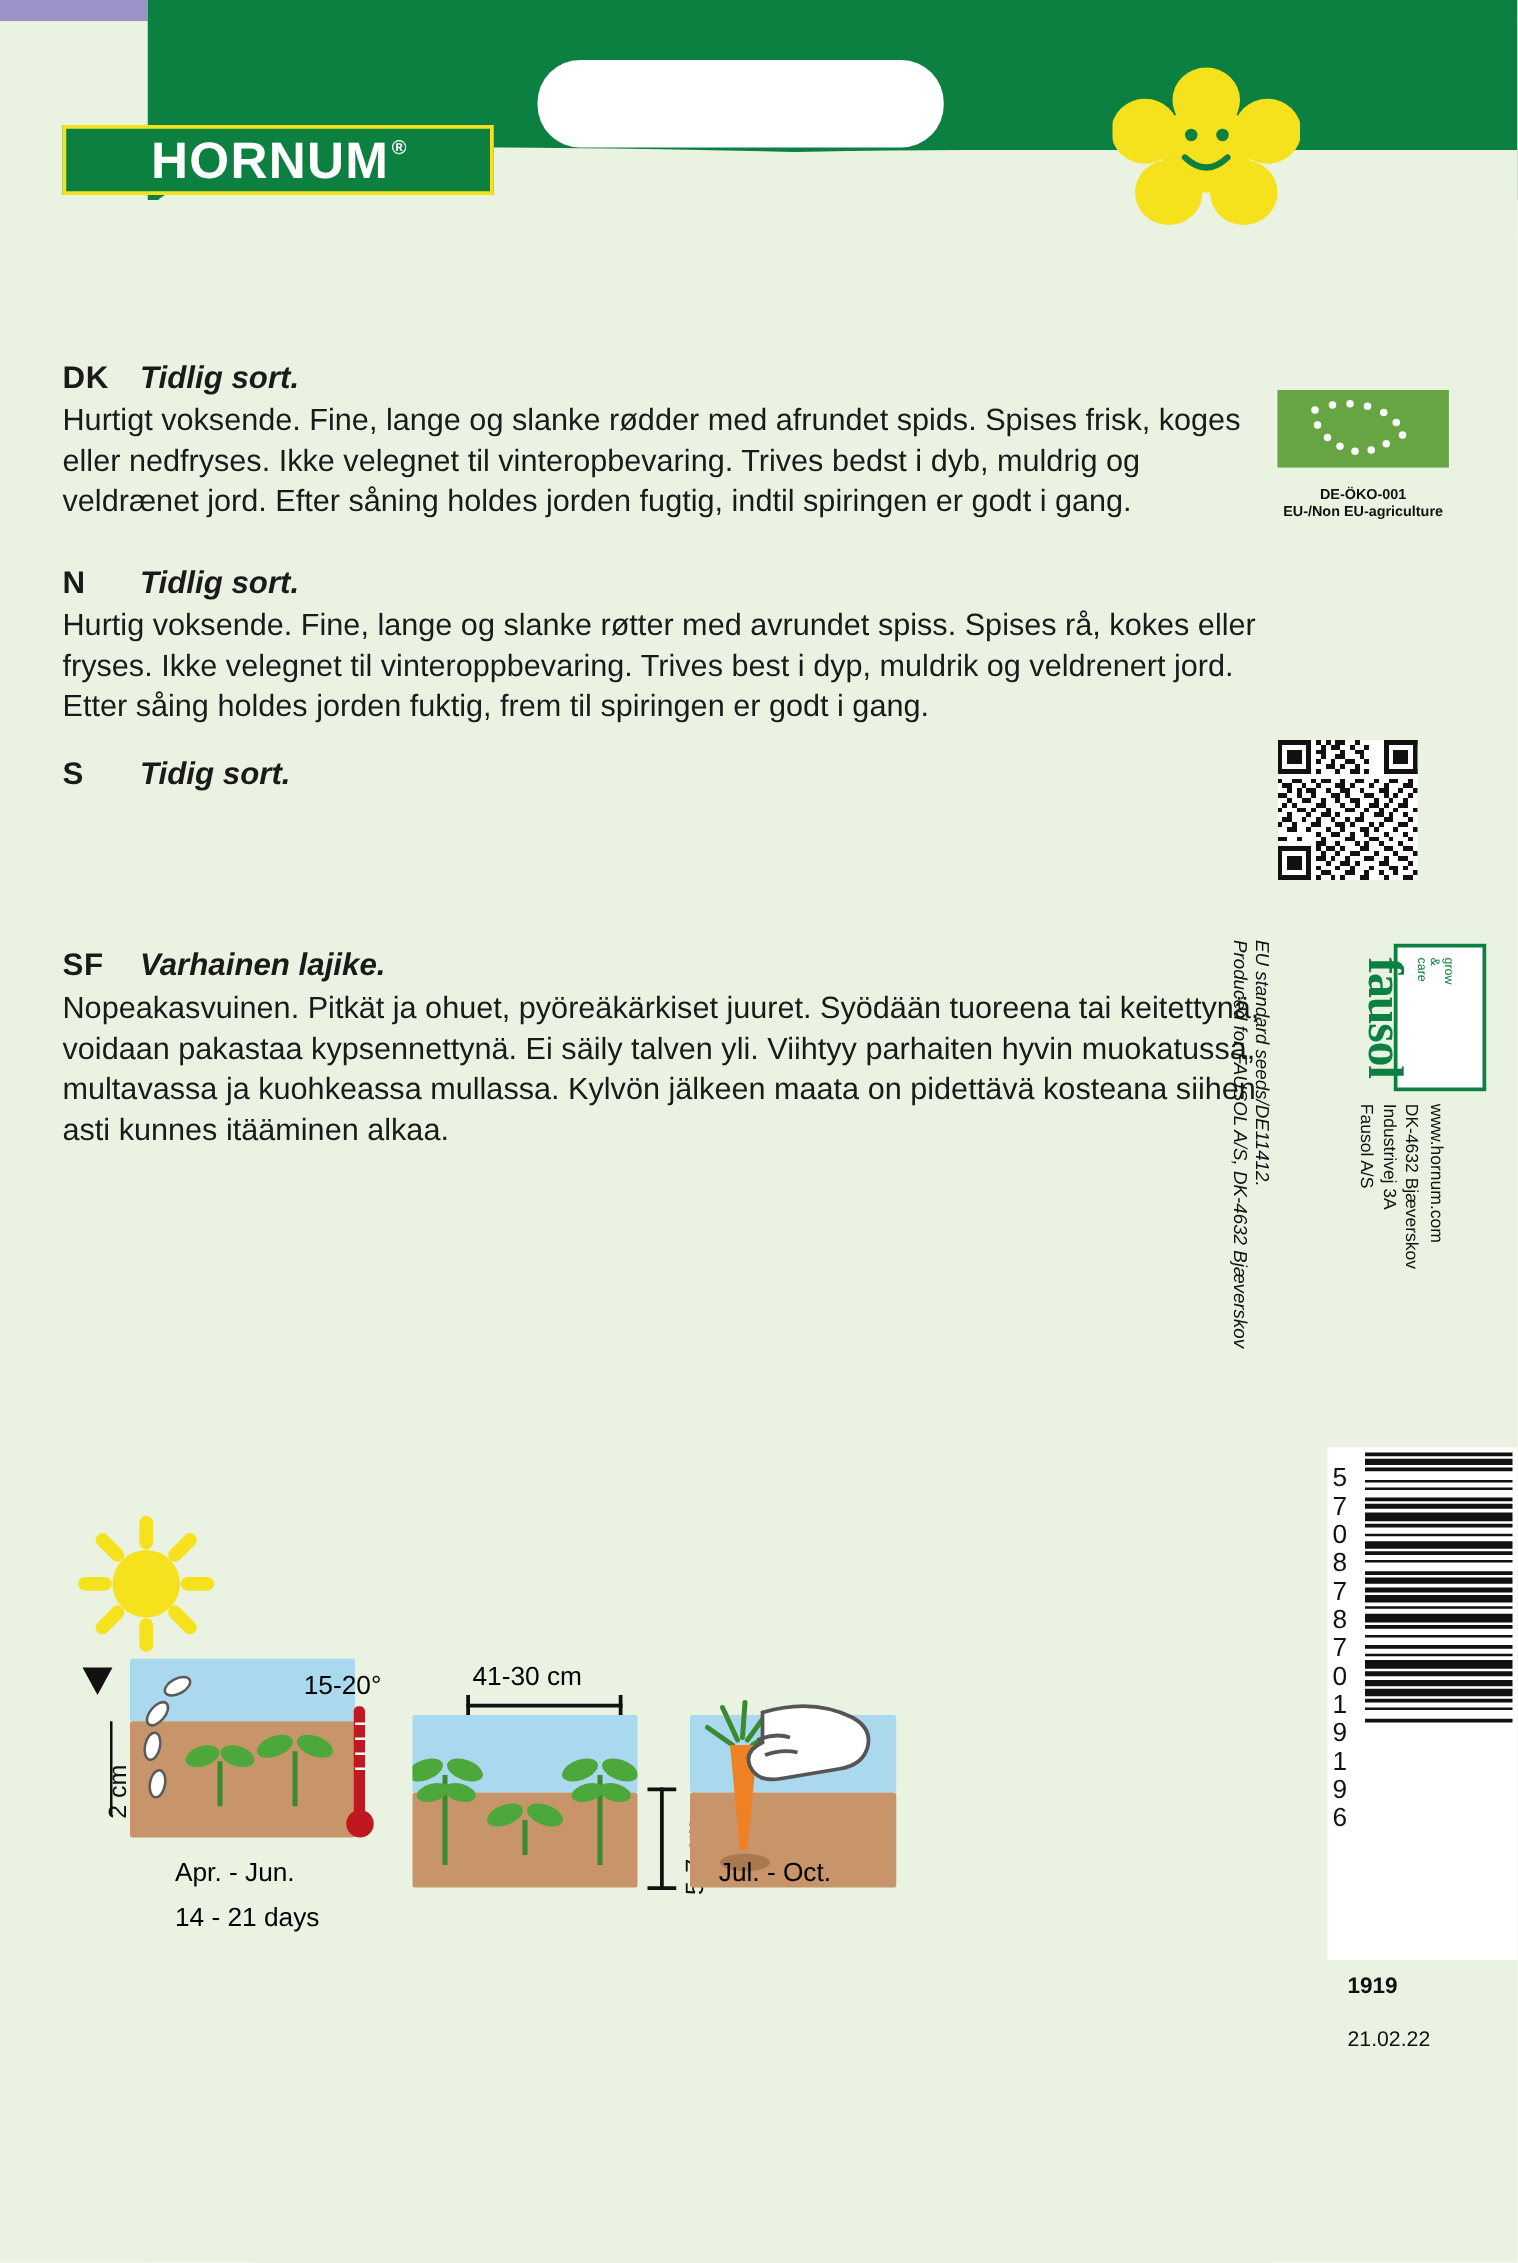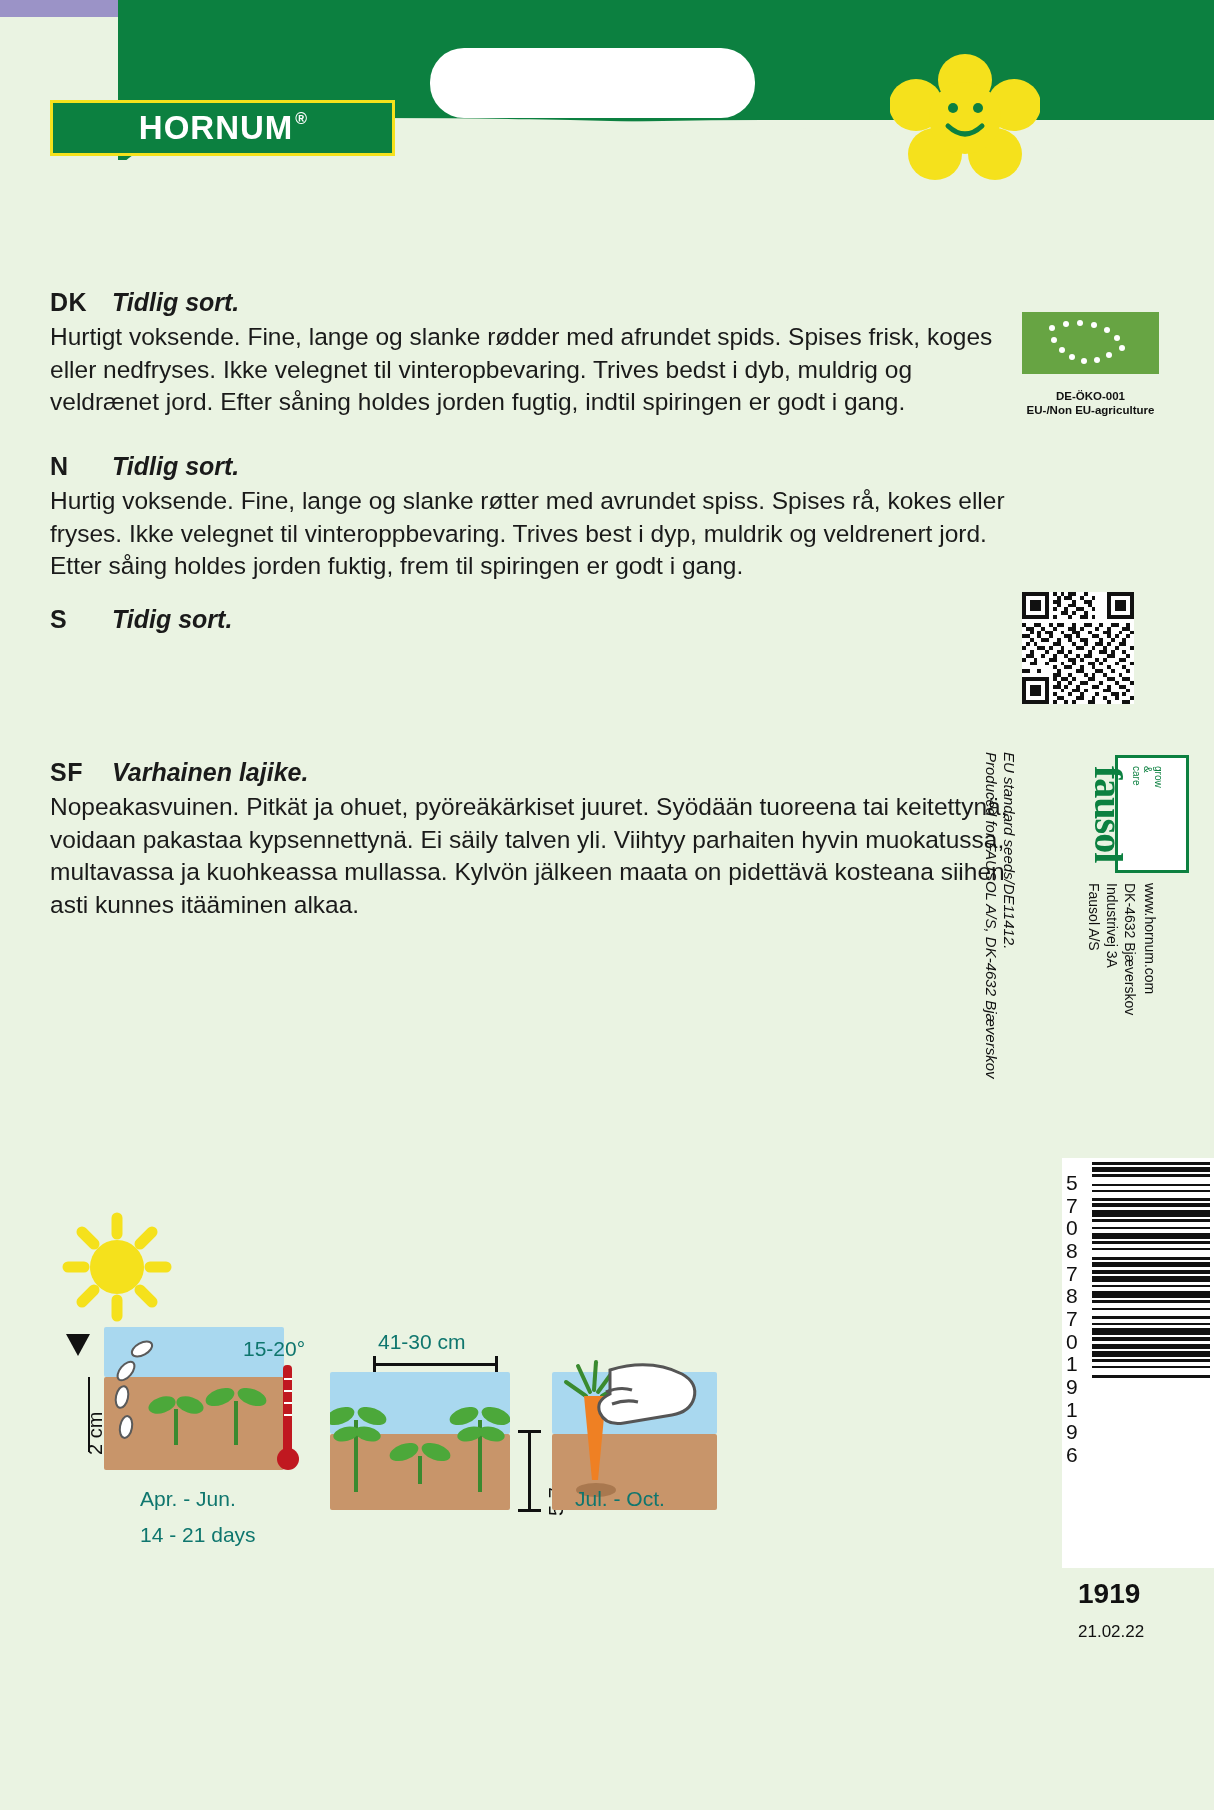--- a/index.html
+++ b/index.html
@@ -93,21 +93,21 @@
     background: #0c8040;
     border: 3px solid #f5e11c;
     box-sizing: border-box;
     display: flex;
     align-items: center;
     justify-content: center;
   }
   .logo-text {
     color: #ffffff;
     font-weight: bold;
-    font-size: 33px;
+    font-size: 41px;
     letter-spacing: 1px;
     font-family: "Liberation Sans", sans-serif;
   }
   .logo-reg {
     font-size: 16px;
     vertical-align: top;
     position: relative;
     top: -9px;
     left: 2px;
   }
@@ -260,21 +260,21 @@
   }
   .bar {
     position: absolute;
     left: 0;
     width: 100%;
     background: #111;
   }
   .item-number {
     position: absolute;
     left: 1078px; top: 1578px;
-    font-size: 28px;
+    font-size: 18px;
     font-weight: bold;
     color: #111;
   }
   .item-date {
     position: absolute;
     left: 1078px; top: 1622px;
     font-size: 17px;
     color: #111;
   }
 
@@ -288,21 +288,21 @@
     position: absolute;
     border-radius: 2px;
     overflow: hidden;
   }
   .sky  { background: #a9d8ef; }
   .soil { background: #c8956a; }
 
   .cap-text {
     position: absolute;
     font-size: 21px;
-    color: #0f766e;
+    color: #000000;
     white-space: nowrap;
   }
   .rot-text {
     position: absolute;
     transform-origin: left top;
     transform: rotate(-90deg);
     font-size: 20px;
     color: #111;
     white-space: nowrap;
   }

